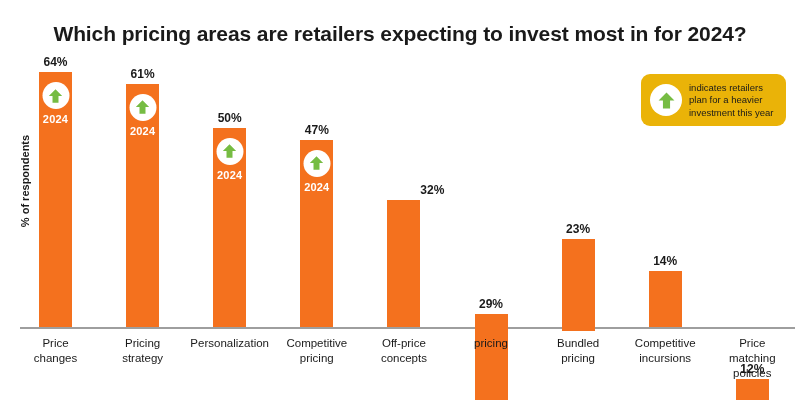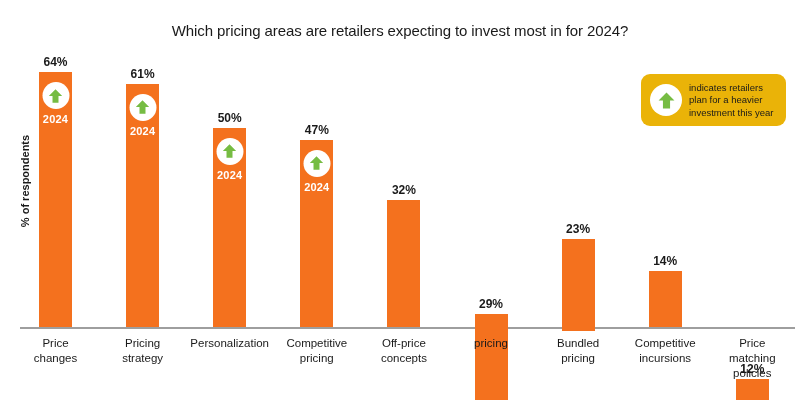--- a/index.html
+++ b/index.html
@@ -20,22 +20,22 @@
     height: 400px;
   }
 
   
   .title {
     position: absolute;
     left: 0;
     top: 22px;
     width: 800px;
     text-align: center;
-    font-size: 15px;
-    font-weight: normal;
+    font-size: 21px;
+    font-weight: bold;
     color: #1a1a1a;
     letter-spacing: -0.1px;
   }
   .subtitle {
     position: absolute;
     left: 0;
     top: 41px;
     width: 800px;
     text-align: center;
     font-size: 12px;
@@ -215,21 +215,21 @@
           <div class="bar-value" style="top: 122.734px;">47%</div>
           <div class="bar" style="top: 139.734px; height: 187.266px; background: rgb(244, 113, 30);"></div>
           <div class="badge" style="top: 149.734px;">
             <svg width="16" height="16" viewBox="0 0 24 24" aria-hidden="true">
               <path d="M12 2 L22 12 L16.5 12 L16.5 22 L7.5 22 L7.5 12 L2 12 Z" fill="#76BC43"></path>
             </svg>
           </div>
           <div class="badge-year" style="top: 180.734px;">2024</div>
         </div>
         <div class="bar-group" style="left: 387.4px; height: 400px;">
-          <div class="bar-value" style="top: 182.5px;">32%</div>
+          <div class="bar-value" style="top: 182.5px; text-align: right;">32%</div>
           <div class="bar" style="top: 199.5px; height: 127.5px; background: rgb(244, 113, 30);"></div>
         </div>
         <div class="bar-group" style="left: 474.5px; height: 297px;">
           <div class="bar-value" style="top: 194.453px;">29%</div>
           <div class="bar" style="top: 211.453px; height: 115.547px; background: rgb(244, 113, 30);"></div>
         </div>
         <div class="bar-group" style="left: 561.6px; height: 396px;">
           <div class="bar-value" style="top: 218.359px;">23%</div>
           <div class="bar" style="top: 235.359px; height: 91.6406px; background: rgb(244, 113, 30);"></div>
         </div>

